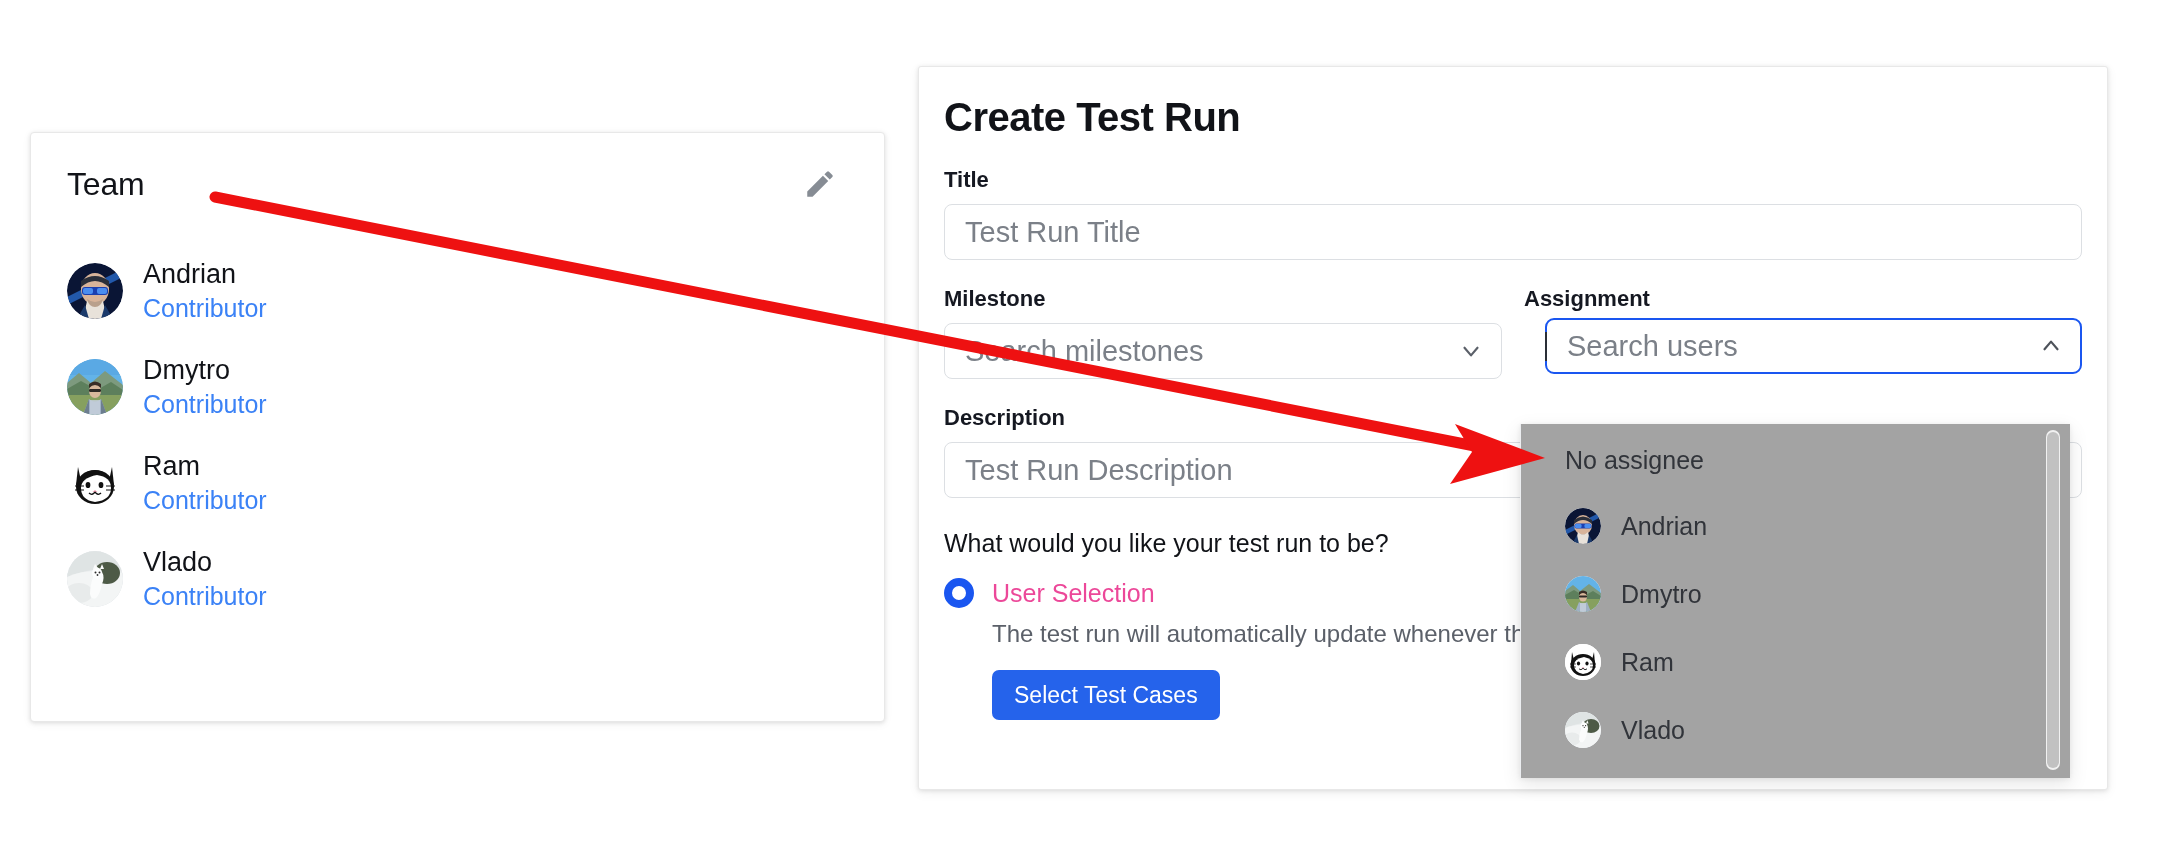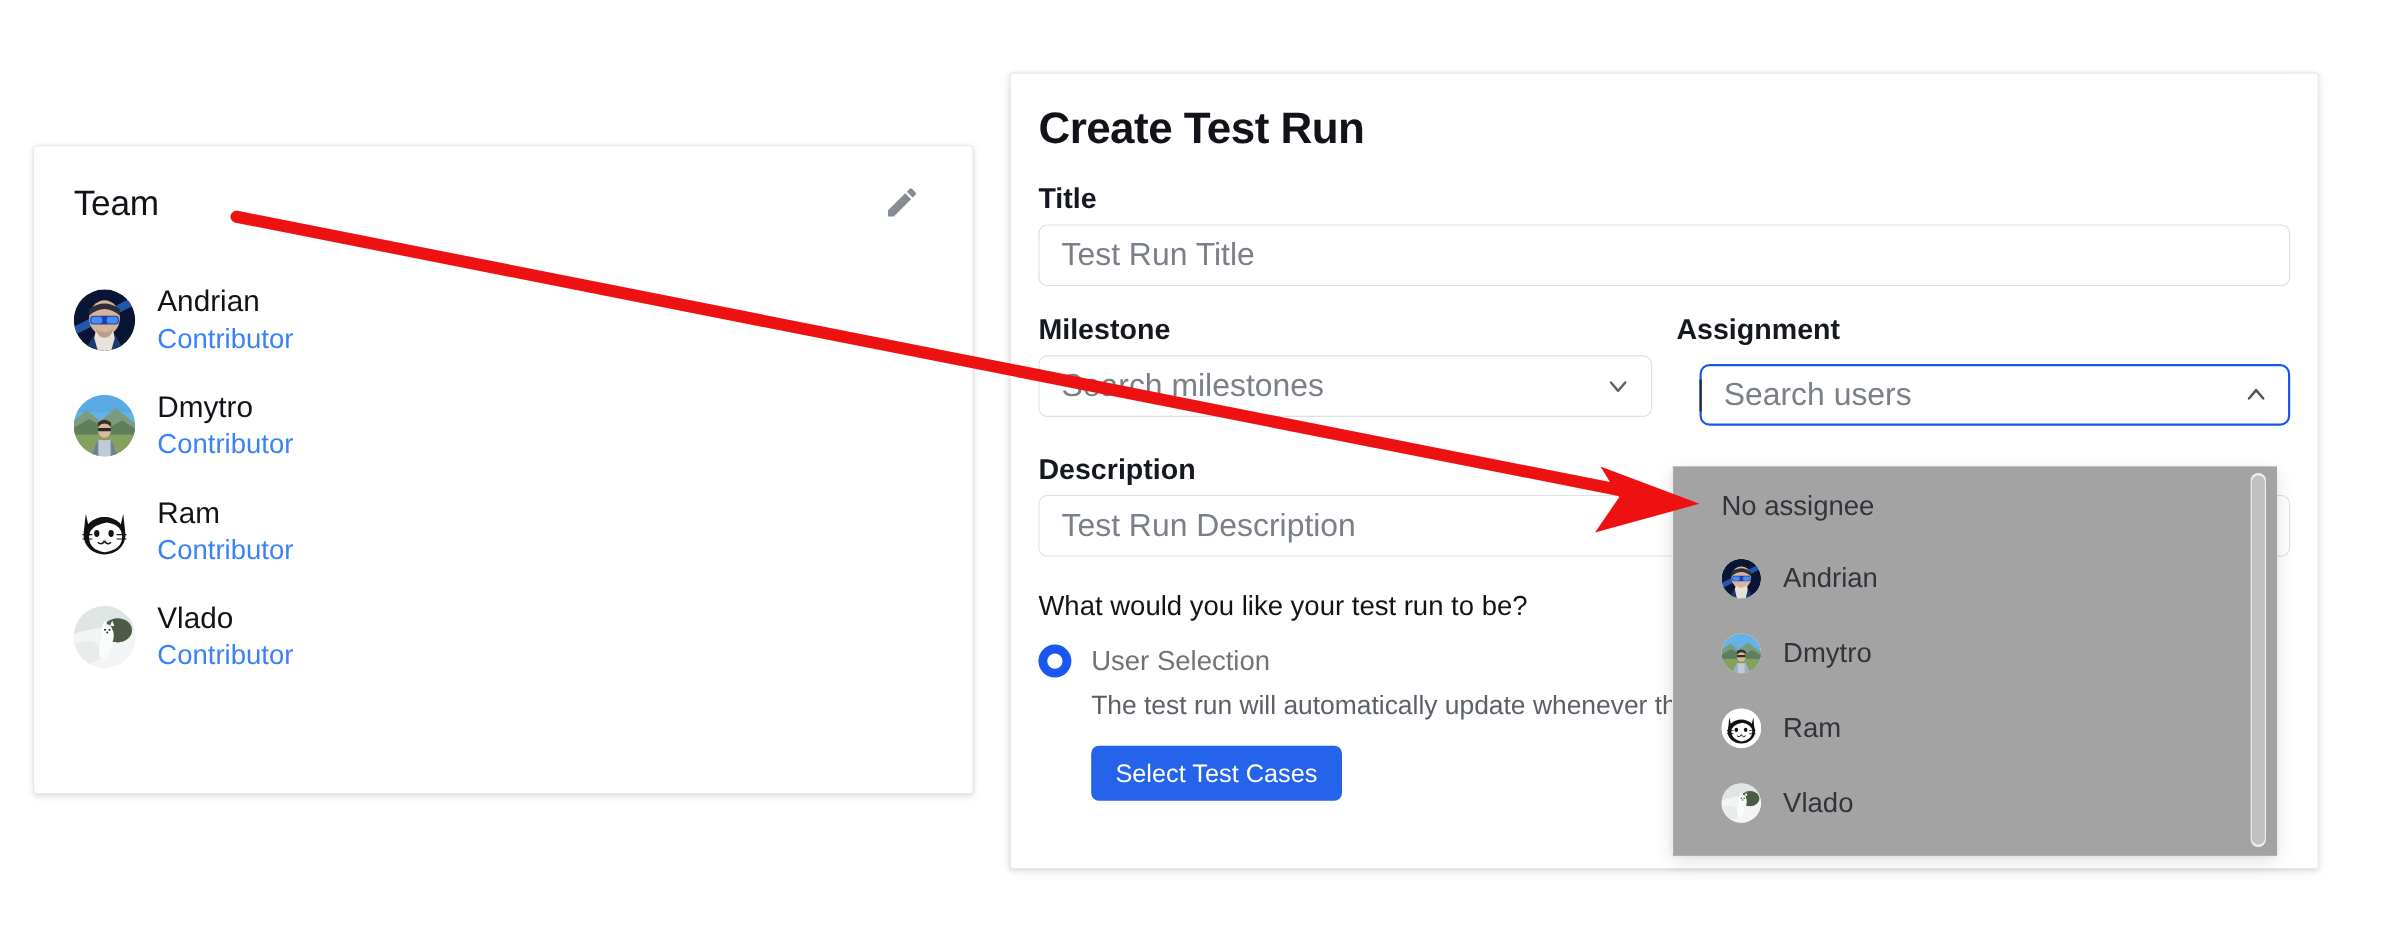--- a/index.html
+++ b/index.html
@@ -103,21 +103,21 @@
   }
   .form-title {
     font-size: 40px;
     font-weight: 700;
     color: #111318;
     letter-spacing: -0.5px;
     margin: 0 0 0 0;
     line-height: 56px;
   }
   .field-label {
-    font-size: 26px;
+    font-size: 22px;
     font-weight: 700;
     color: #151821;
     line-height: 30px;
     display: block;
   }
   .txt-input {
     display: block;
     width: 100%;
     height: 56px;
     border: 1px solid #dcdfe3;
@@ -174,21 +174,21 @@
   .radio {
     width: 30px; height: 30px;
     border-radius: 50%;
     border: 8px solid #1a56f0;
     background: #ffffff;
     flex: 0 0 30px;
     cursor: pointer;
   }
   .radio-label {
     font-size: 25px;
-    color: #737373;
+    color: #ec4899;
     font-weight: 400;
     text-align: right;
   }
   .radio-help {
     margin-left: 48px;
     margin-top: 10px;
     font-size: 24px;
     color: #5b6069;
     line-height: 32px;
     white-space: nowrap;
@@ -424,21 +424,21 @@
             <span class="chev">
               <svg width="26" height="26" viewBox="0 0 24 24" fill="none" stroke="#5b6069" stroke-width="2" stroke-linecap="round" stroke-linejoin="round">
                   <polyline points="6 9 12 16 18 9"></polyline>
                 </svg>
             </span>
           </div>
         </div>
 
         <div class="col">
           <label class="field-label">Assignment</label>
-          <div class="select-wrap" style="margin-top:17px;padding-left:21px;">
+          <div class="select-wrap" style="margin-top:4px;padding-left:21px;">
             <input class="txt-input assign-input" type="text" placeholder="Search users" style="">
             <span class="caret-bar"></span>
             <span class="chev">
               <svg width="26" height="26" viewBox="0 0 24 24" fill="none" stroke="#4d525a" stroke-width="2" stroke-linecap="round" stroke-linejoin="round">
                   <polyline points="6 15 12 8 18 15"></polyline>
                 </svg>
             </span>
           </div>
         </div>
       </div>

